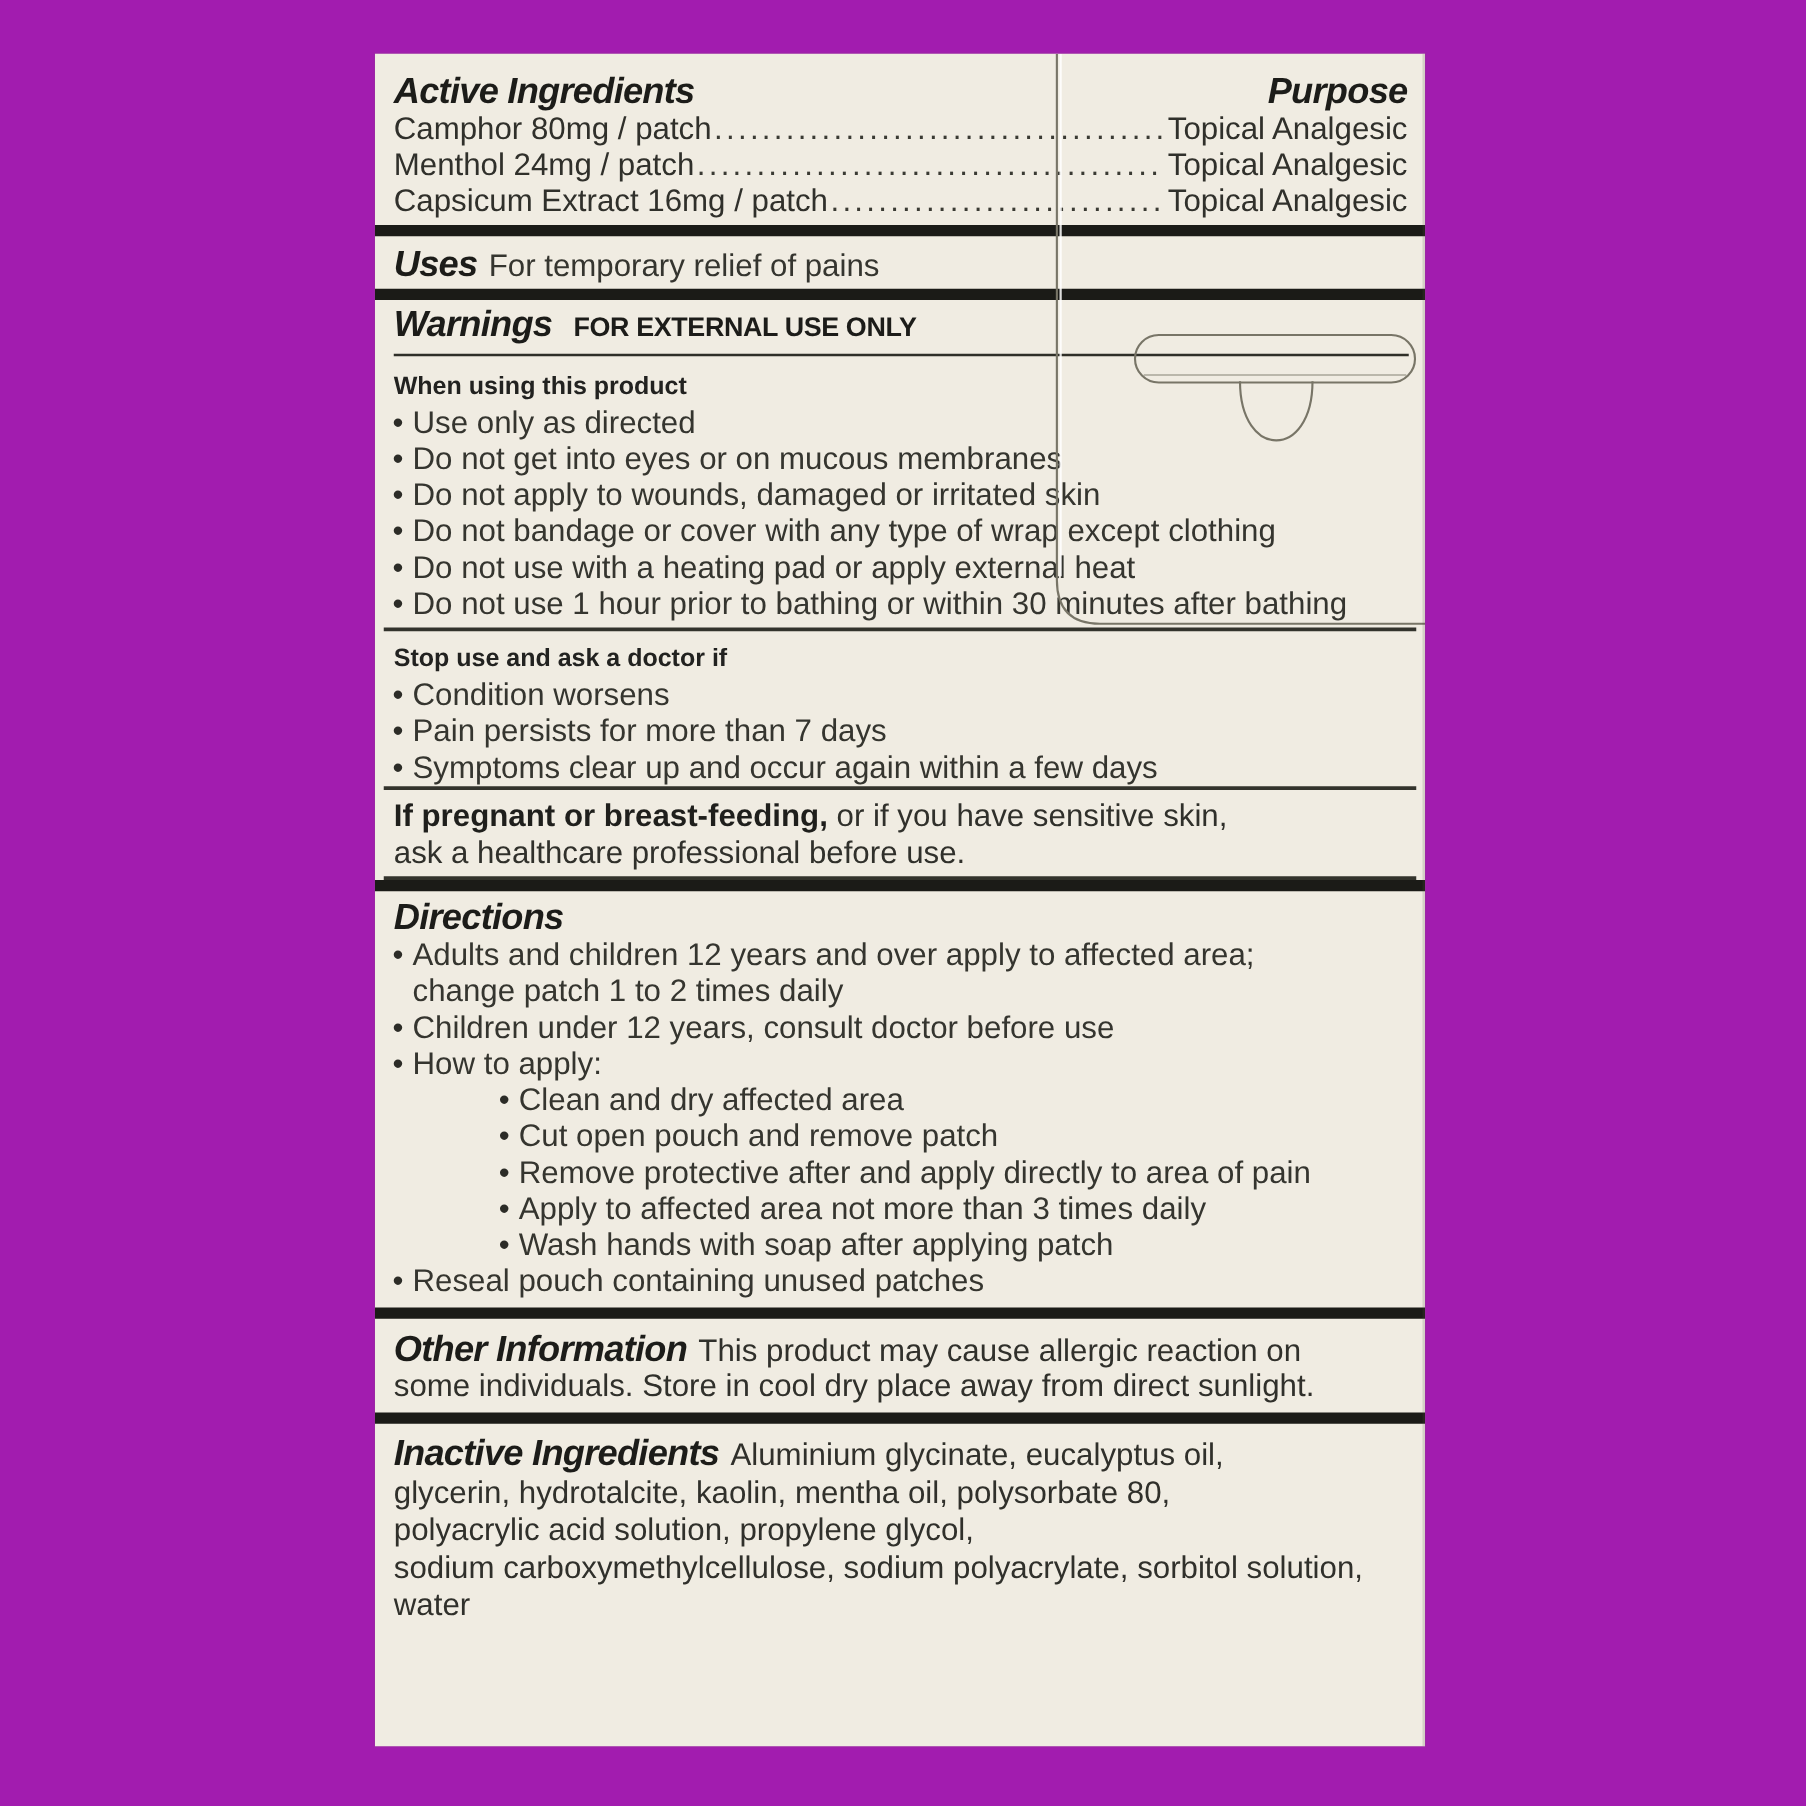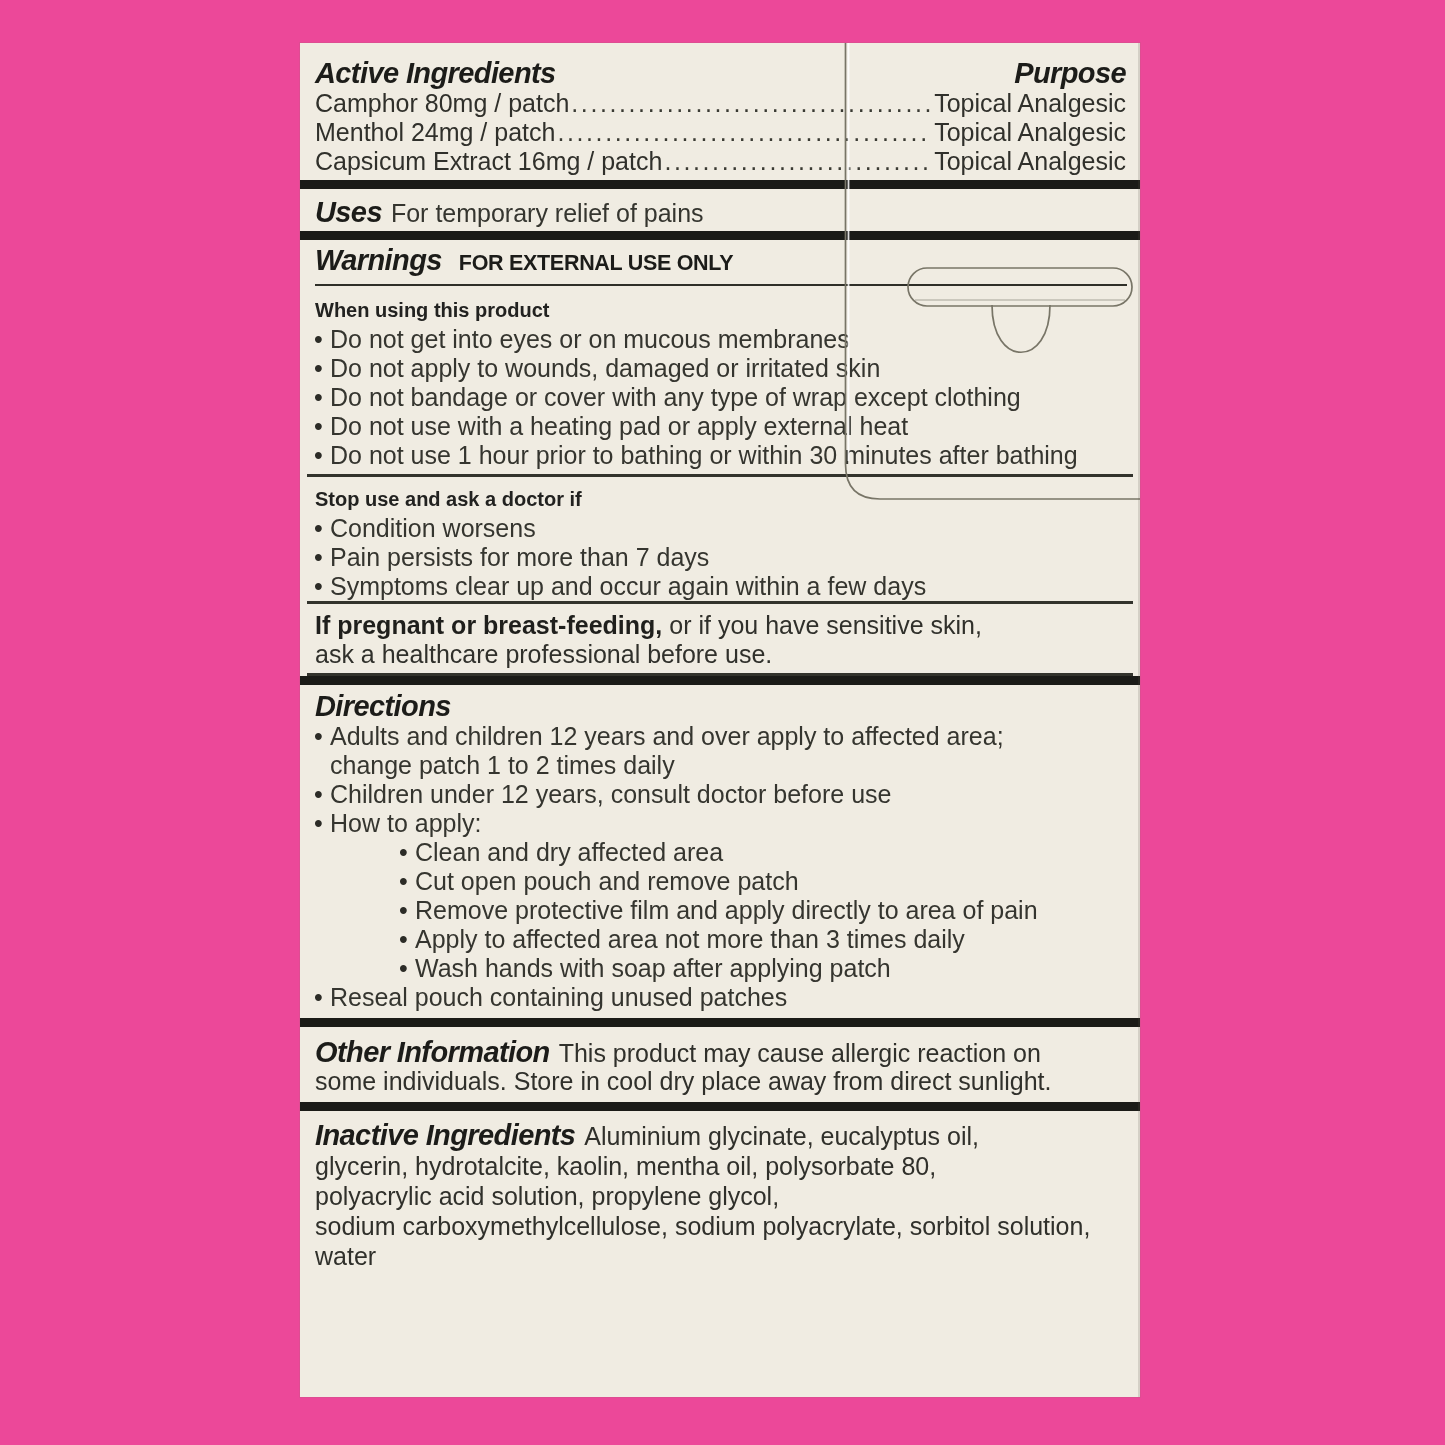--- a/index.html
+++ b/index.html
@@ -1,21 +1,21 @@
 <!DOCTYPE html>
 <html><head>
 <meta charset="utf-8">
 <style>
   html,body { margin:0; padding:0; }
   body {
     width:1445px; height:1445px; background:#ffffff;
     font-family:"Liberation Sans","DejaVu Sans",sans-serif;
     color:#30302b;
   }
-  .stage { position:relative; width:1445px; height:1445px; overflow:hidden; background:#ec4899; }
+  .stage { position:relative; width:1445px; height:1445px; overflow:hidden; background:#a21caf; }
 
   .panel {
     position:absolute; left:300px; top:43px; width:840px; height:1354px;
     background:#f0ece2; overflow:hidden;
     box-shadow:0 0 0 1px rgba(120,115,100,0.12);
   }
 
   
   .h {
     font-style:italic; font-weight:bold; font-size:29px; letter-spacing:-0.6px;
@@ -110,20 +110,21 @@
     <div class="sec" id="sec-warnhead">
       <div class="wh-inner">
         <span class="h">Warnings</span>
         <span class="external">FOR EXTERNAL USE ONLY</span>
       </div>
     </div>
 
     <div class="sec body-t" id="sec-when">
       <span class="subhead subhead-line">When using this product</span>
       <ul class="blist">
+        <li>Use only as directed</li>
         <li>Do not get into eyes or on mucous membranes</li>
         <li>Do not apply to wounds, damaged or irritated skin</li>
         <li>Do not bandage or cover with any type of wrap except clothing</li>
         <li>Do not use with a heating pad or apply external heat</li>
         <li>Do not use 1 hour prior to bathing or within 30 minutes after bathing</li>
       </ul>
     </div>
 
     <div class="rule"></div>
 
@@ -150,21 +151,21 @@
     <div class="sec body-t" id="sec-dir">
       <span class="h">Directions</span>
       <ul class="blist">
         <li>Adults and children 12 years and over apply to affected area;<br>change patch 1 to 2 times daily</li>
         <li>Children under 12 years, consult doctor before use</li>
         <li>
           <span>How to apply:</span>
           <ul class="sub">
             <li>Clean and dry affected area</li>
             <li>Cut open pouch and remove patch</li>
-            <li>Remove protective film and apply directly to area of pain</li>
+            <li>Remove protective after and apply directly to area of pain</li>
             <li>Apply to affected area not more than 3 times daily</li>
             <li>Wash hands with soap after applying patch</li>
           </ul>
         </li>
         <li>Reseal pouch containing unused patches</li>
       </ul>
     </div>
 
     <div class="bar"></div>
 

